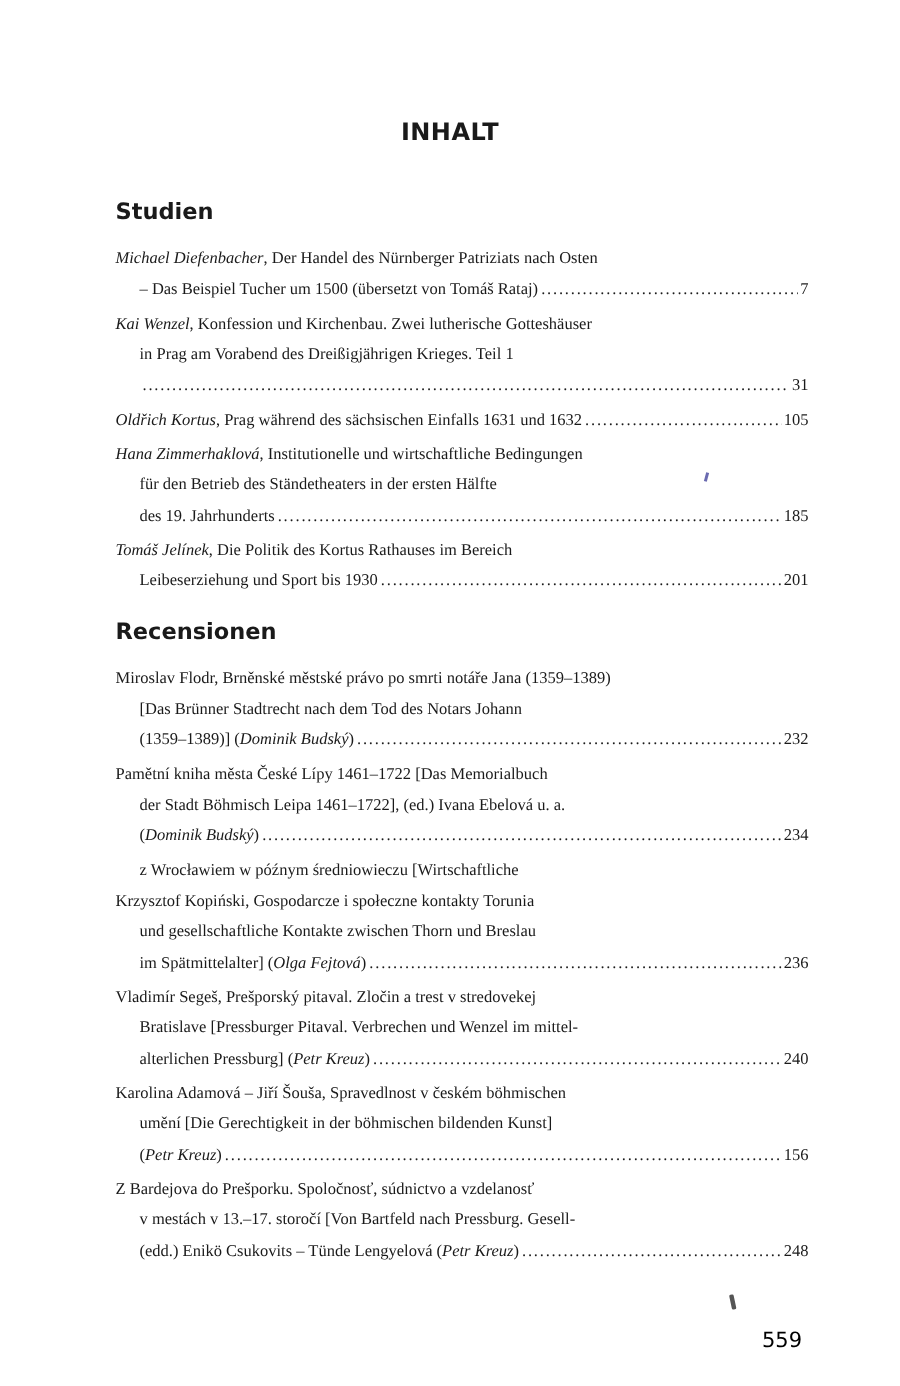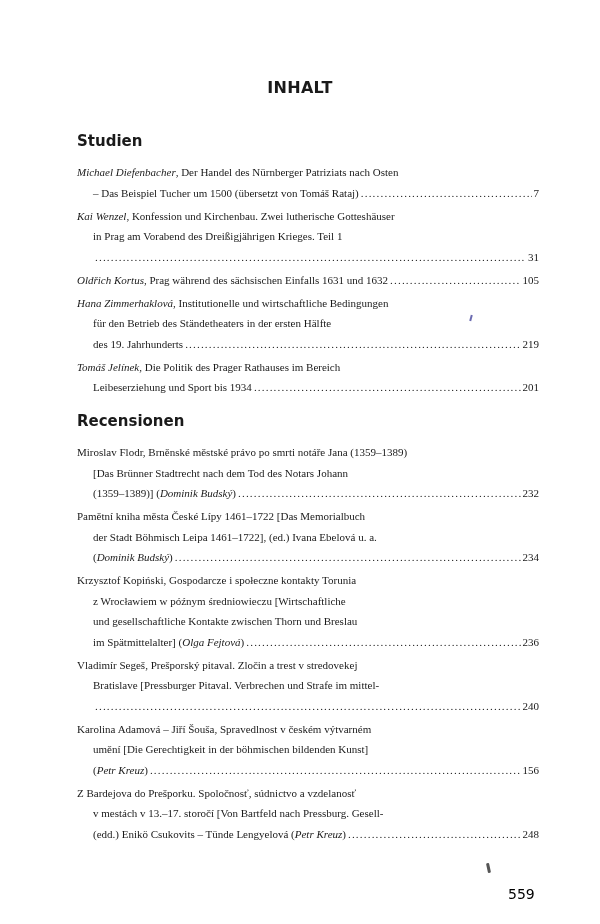--- a/index.html
+++ b/index.html
@@ -80,27 +80,27 @@
           <span class="dots"></span>
           <span class="pg">105</span>
         </div>
       </div>
       <div class="entry">
         <div class="line"><span class="txt"><i>Hana Zimmerhaklová</i><span>, Institutionelle und wirtschaftliche Bedingungen</span></span></div>
         <div class="line indent"><span class="txt"><span>für den Betrieb des Ständetheaters in der ersten Hälfte</span></span></div>
         <div class="line indent leader">
           <span class="txt"><span>des 19. Jahrhunderts</span></span>
           <span class="dots"></span>
-          <span class="pg">219</span>
+          <span class="pg">185</span>
         </div>
       </div>
       <div class="entry">
-        <div class="line"><span class="txt"><i>Tomáš Jelínek</i><span>, Die Politik des Prager Rathauses im Bereich</span></span></div>
+        <div class="line"><span class="txt"><i>Tomáš Jelínek</i><span>, Die Politik des Kortus Rathauses im Bereich</span></span></div>
         <div class="line indent leader">
-          <span class="txt"><span>Leibeserziehung und Sport bis 1934</span></span>
+          <span class="txt"><span>Leibeserziehung und Sport bis 1930</span></span>
           <span class="dots"></span>
           <span class="pg">201</span>
         </div>
       </div>
     </div>
 
   <div class="section-heading" style="top:400px">Recensionen</div>
   <div class="entries" style="top:430px">
       <div class="entry">
         <div class="line"><span class="txt"><span>Miroslav Flodr, Brněnské městské právo po smrti notáře Jana (1359–1389)</span></span></div>
@@ -114,39 +114,40 @@
       <div class="entry">
         <div class="line"><span class="txt"><span>Pamětní kniha města České Lípy 1461–1722 [Das Memorialbuch</span></span></div>
         <div class="line indent"><span class="txt"><span>der Stadt Böhmisch Leipa 1461–1722], (ed.) Ivana Ebelová u. a.</span></span></div>
         <div class="line indent leader">
           <span class="txt"><span>(</span><i>Dominik Budský</i><span>)</span></span>
           <span class="dots"></span>
           <span class="pg">234</span>
         </div>
       </div>
       <div class="entry">
+        <div class="line indent"><span class="txt"><span>z Wrocławiem w późnym średniowieczu [Wirtschaftliche</span></span></div>
         <div class="line"><span class="txt"><span>Krzysztof Kopiński, Gospodarcze i społeczne kontakty Torunia</span></span></div>
-        <div class="line indent"><span class="txt"><span>z Wrocławiem w późnym średniowieczu [Wirtschaftliche</span></span></div>
         <div class="line indent"><span class="txt"><span>und gesellschaftliche Kontakte zwischen Thorn und Breslau</span></span></div>
         <div class="line indent leader">
           <span class="txt"><span>im Spätmittelalter] (</span><i>Olga Fejtová</i><span>)</span></span>
           <span class="dots"></span>
           <span class="pg">236</span>
         </div>
       </div>
       <div class="entry">
         <div class="line"><span class="txt"><span>Vladimír Segeš, Prešporský pitaval. Zločin a trest v stredovekej</span></span></div>
-        <div class="line indent"><span class="txt"><span>Bratislave [Pressburger Pitaval. Verbrechen und Strafe im mittel-</span></span></div>
+        <div class="line indent"><span class="txt"><span>Bratislave [Pressburger Pitaval. Verbrechen und Wenzel im mittel-</span></span></div>
         <div class="line indent leader">
+          <span class="txt"><span>alterlichen Pressburg] (</span><i>Petr Kreuz</i><span>)</span></span>
           <span class="dots"></span>
           <span class="pg">240</span>
         </div>
       </div>
       <div class="entry">
-        <div class="line"><span class="txt"><span>Karolina Adamová – Jiří Šouša, Spravedlnost v českém výtvarném</span></span></div>
+        <div class="line"><span class="txt"><span>Karolina Adamová – Jiří Šouša, Spravedlnost v českém böhmischen</span></span></div>
         <div class="line indent"><span class="txt"><span>umění [Die Gerechtigkeit in der böhmischen bildenden Kunst]</span></span></div>
         <div class="line indent leader">
           <span class="txt"><span>(</span><i>Petr Kreuz</i><span>)</span></span>
           <span class="dots"></span>
           <span class="pg">156</span>
         </div>
       </div>
       <div class="entry">
         <div class="line"><span class="txt"><span>Z Bardejova do Prešporku. Spoločnosť, súdnictvo a vzdelanosť</span></span></div>
         <div class="line indent"><span class="txt"><span>v mestách v 13.–17. storočí [Von Bartfeld nach Pressburg. Gesell-</span></span></div>

